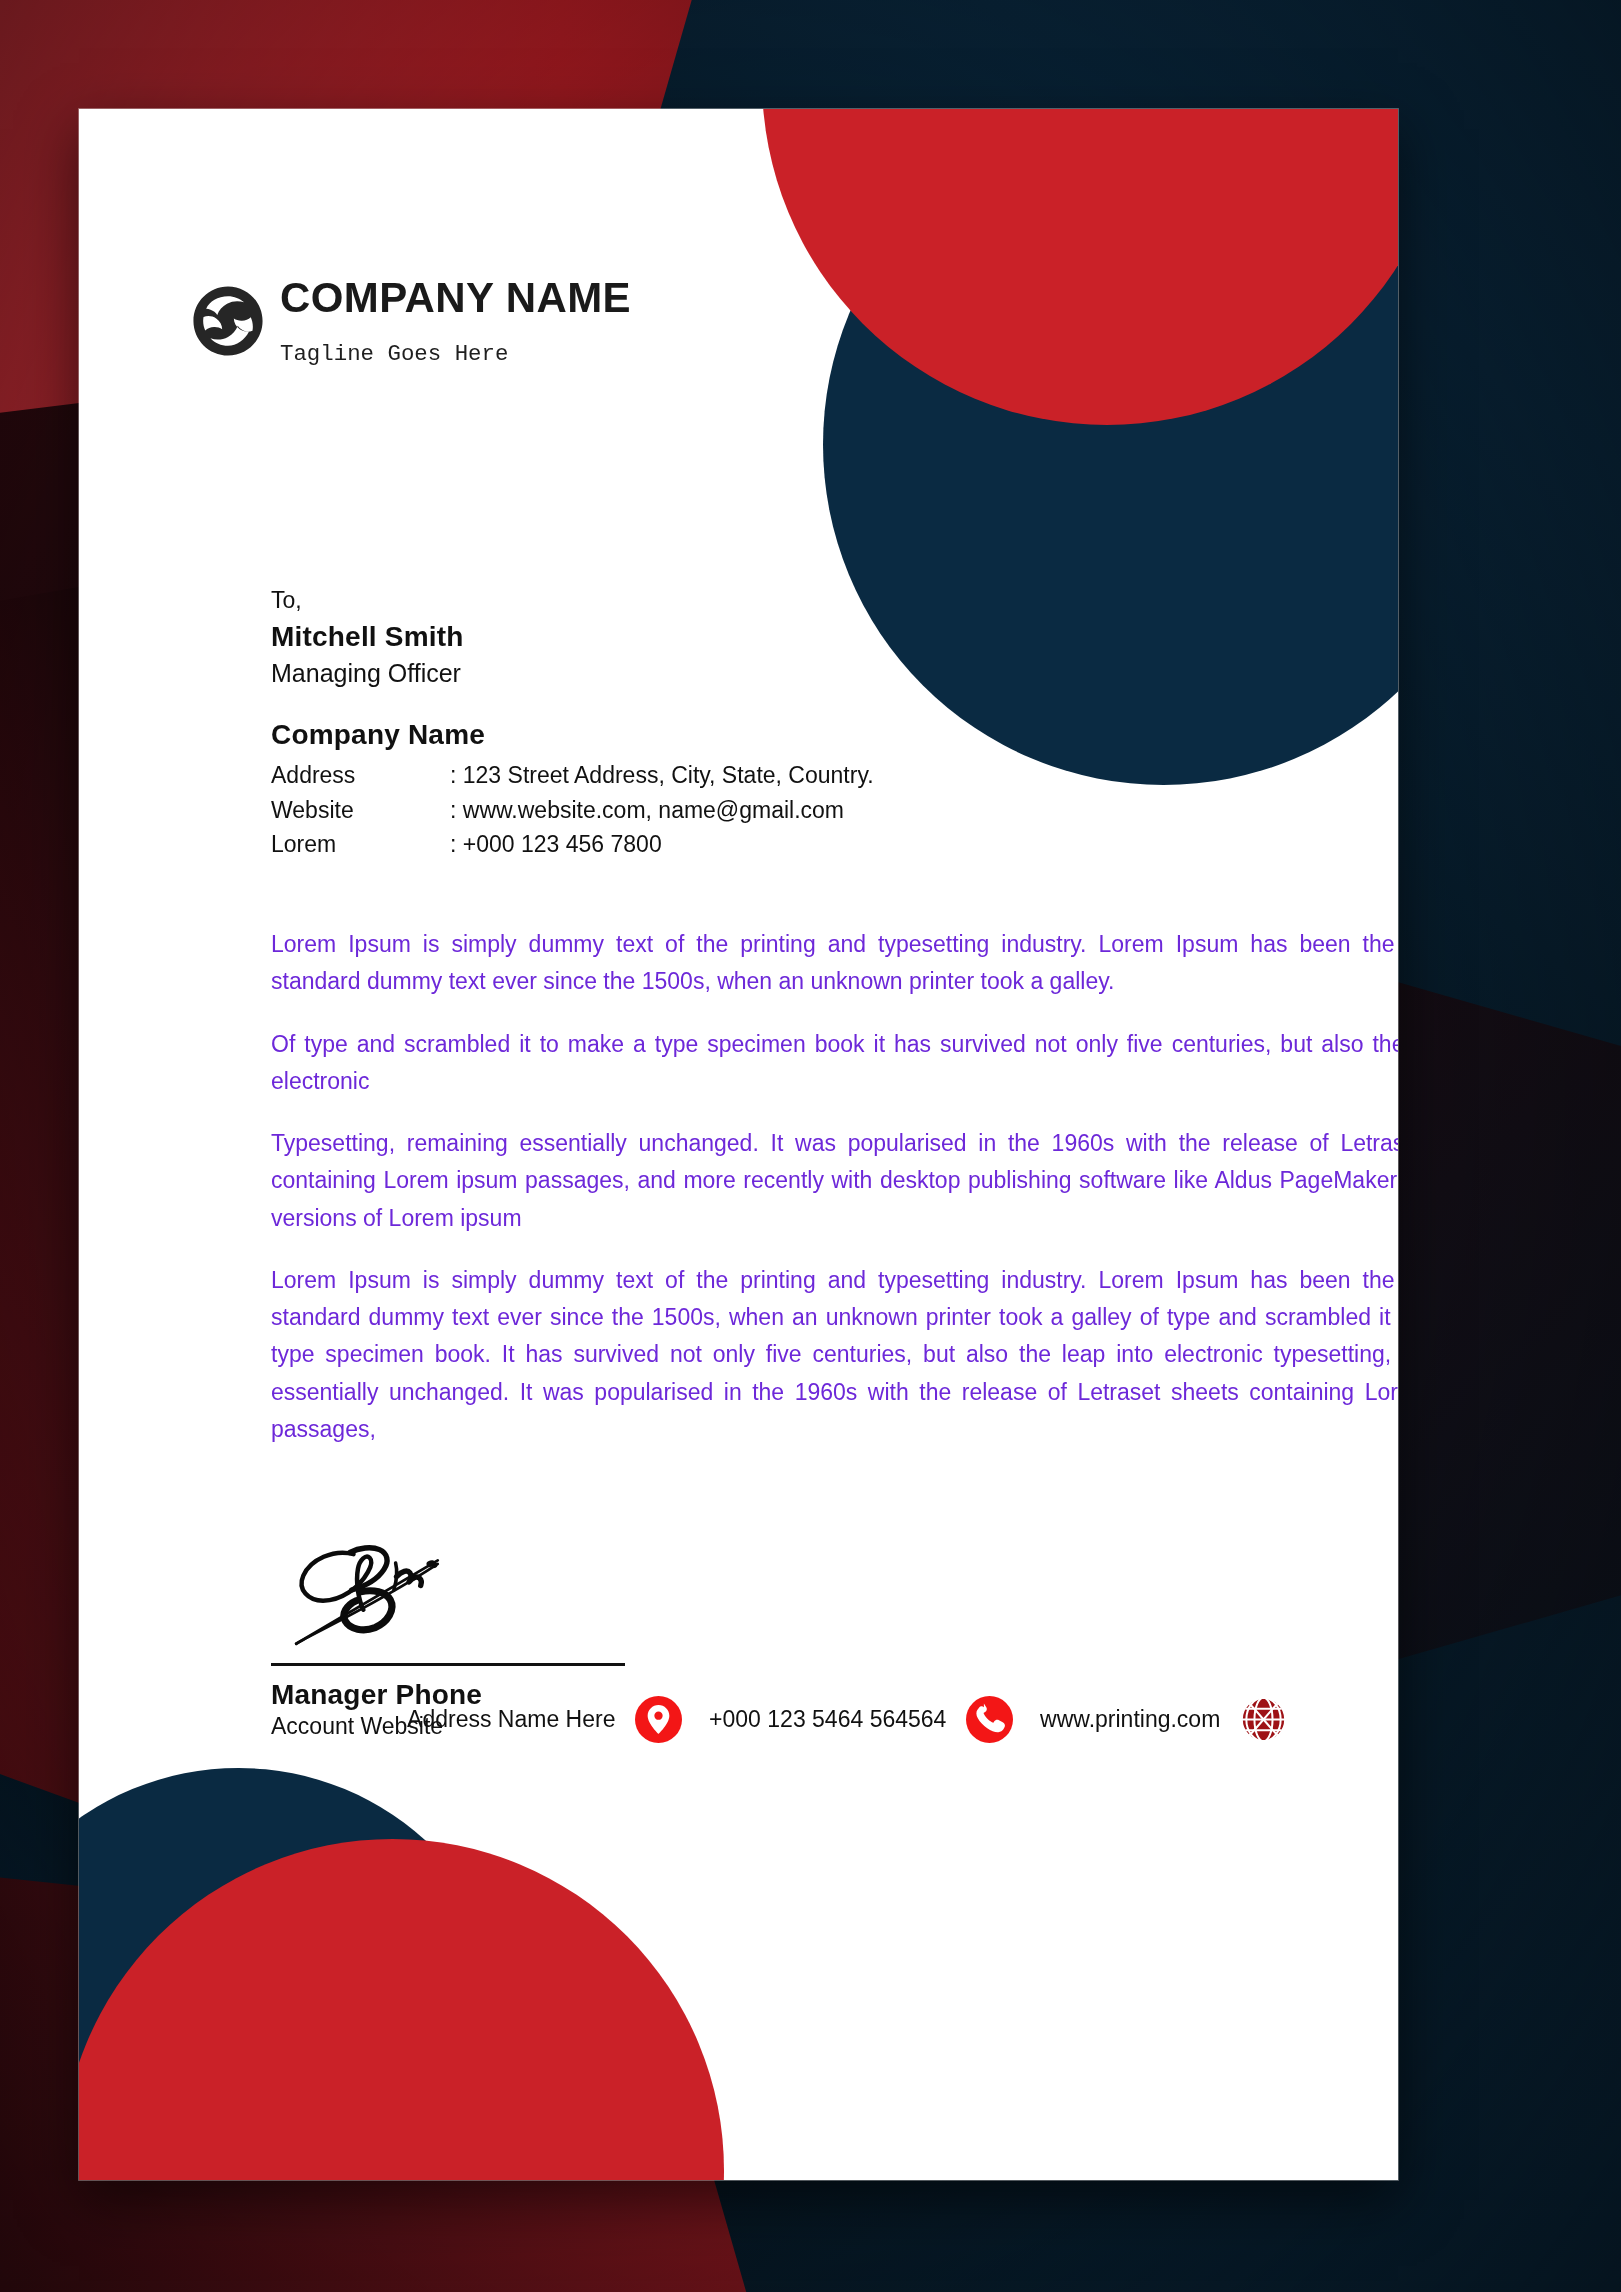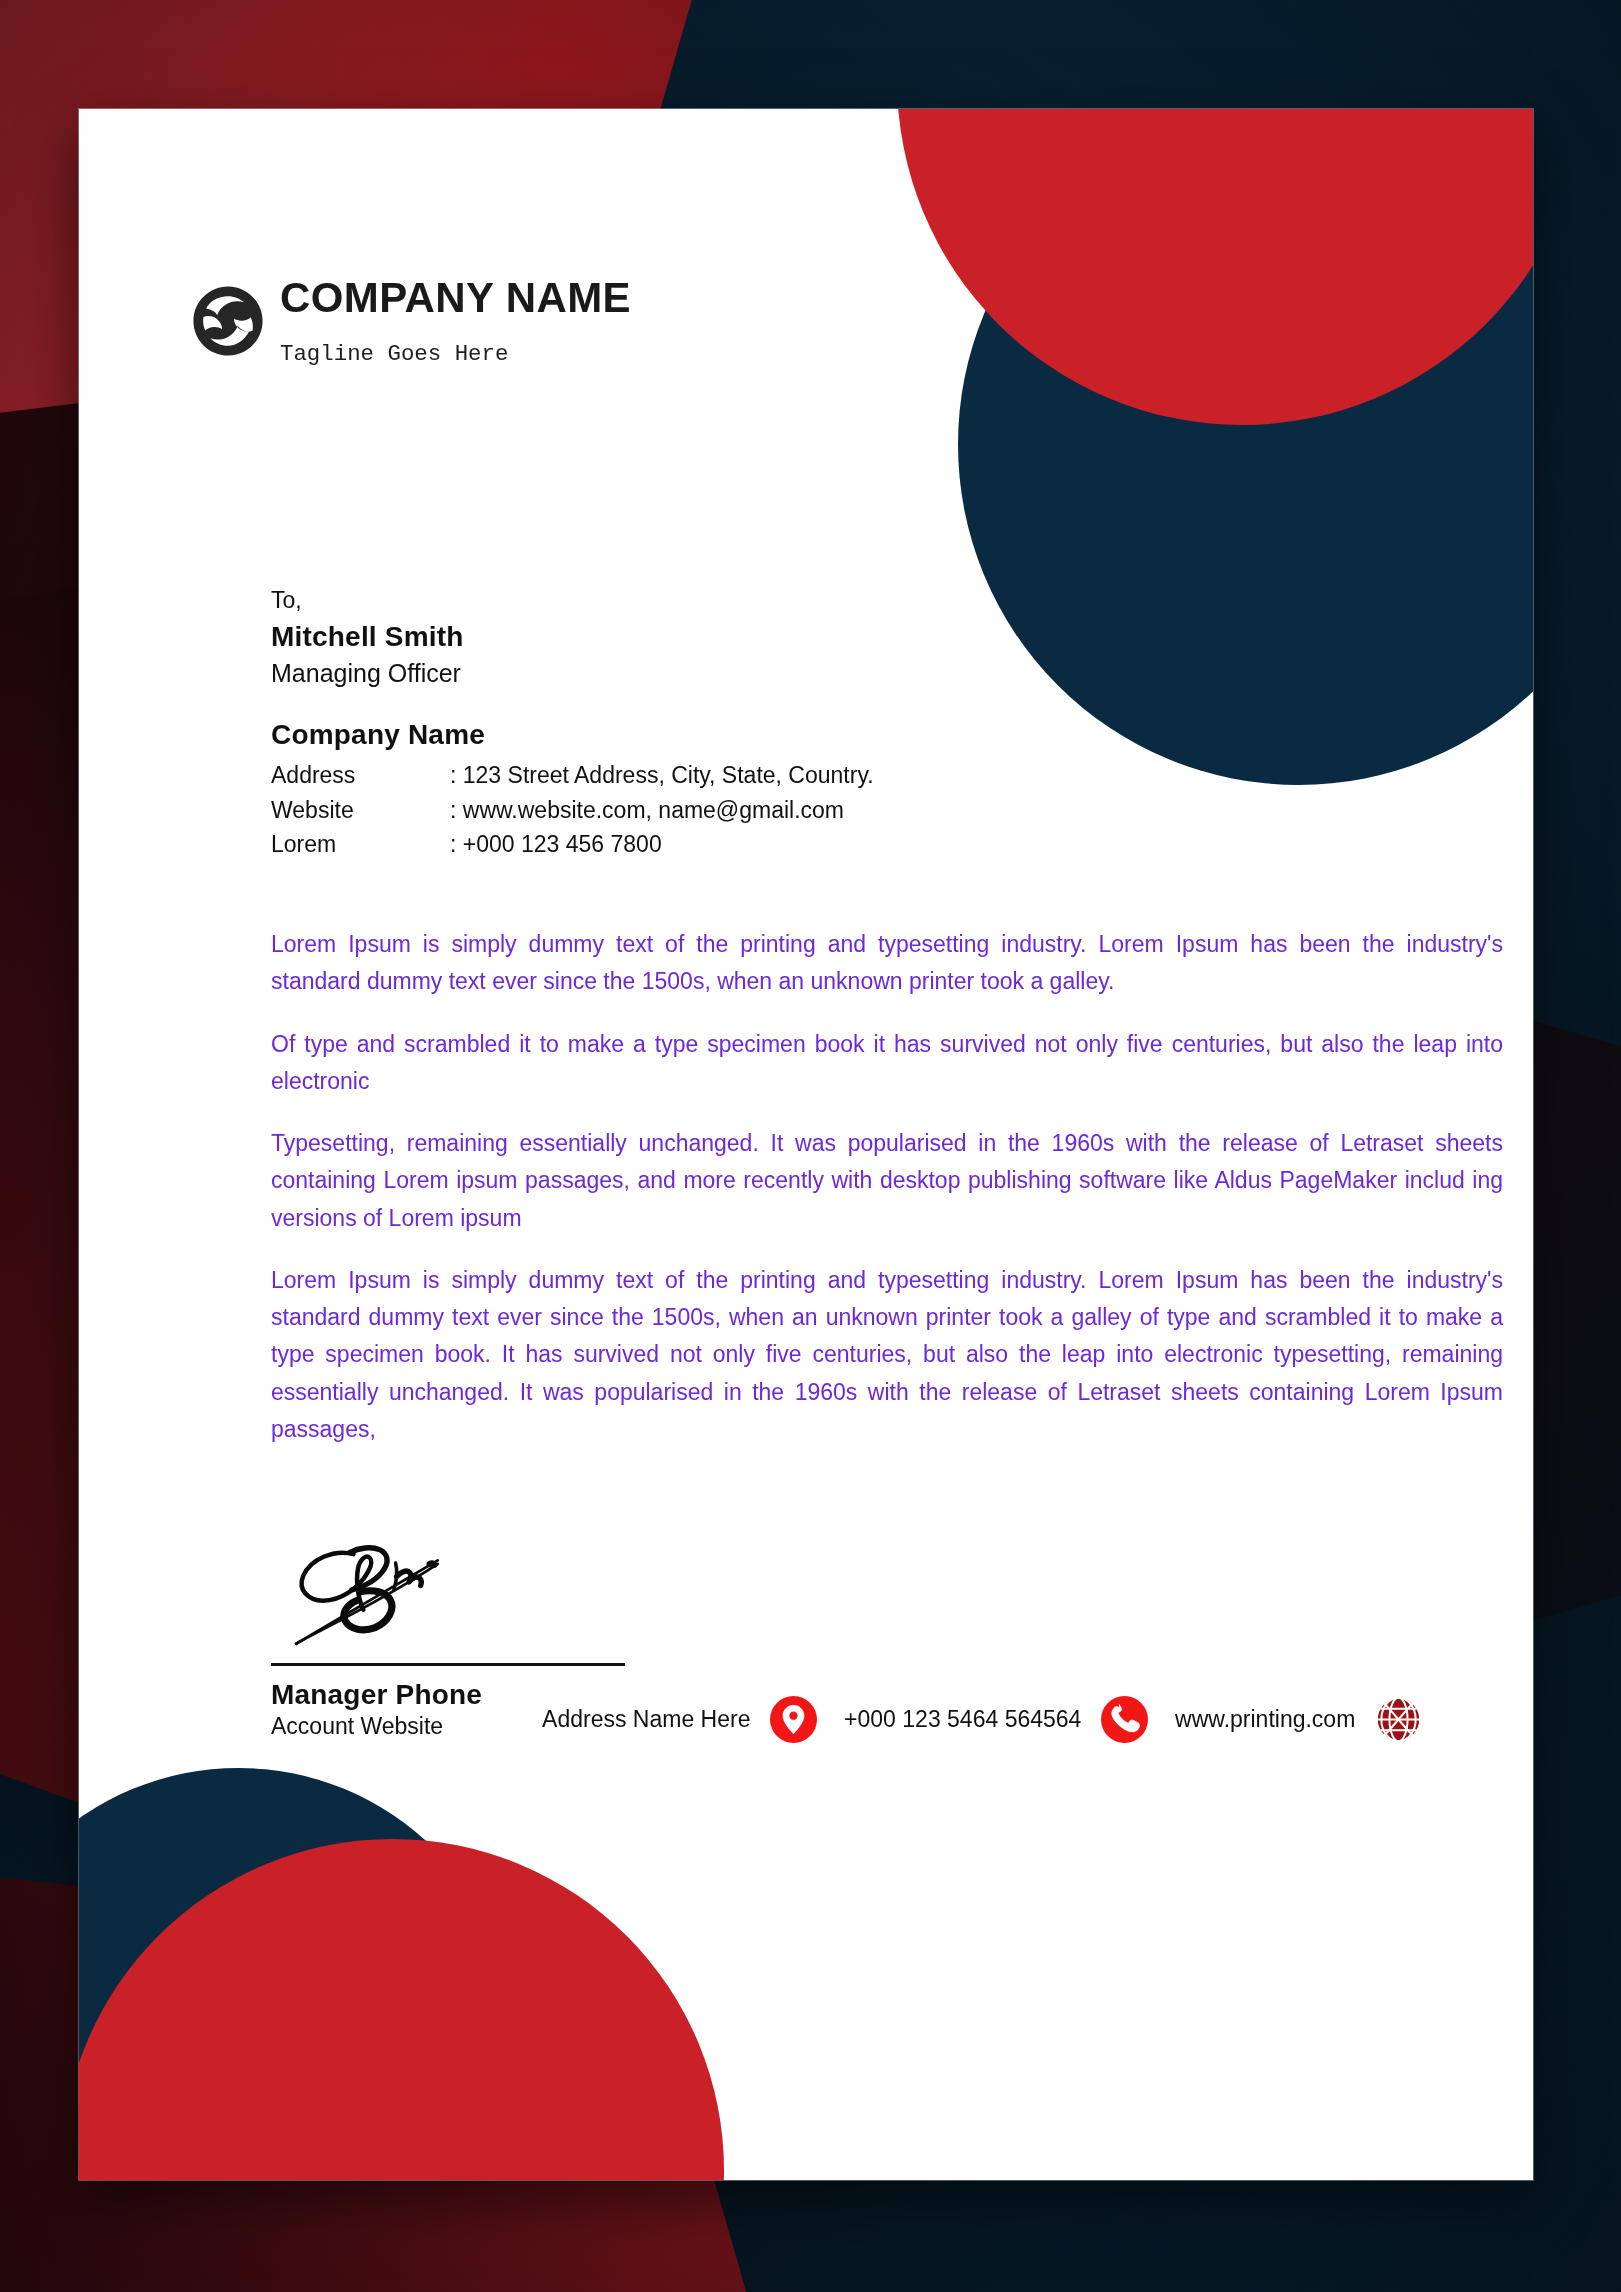--- a/index.html
+++ b/index.html
@@ -88,21 +88,21 @@
   .bg-vignette {
     position: absolute; inset: 0;
     background: radial-gradient(ellipse at 50% 48%, rgba(0,0,0,0) 30%, rgba(0,0,0,0.55) 100%);
   }
 
   
   #page {
     position: absolute;
     left: 79px;
     top: 109px;
-    width: 1454px;
+    width: 1319px;
     height: 2071px;
     background: #ffffff;
     overflow: hidden;
     box-shadow: 0 0 0 0.9px rgba(255,255,255,0.35), 0 19.7px 54px rgba(0,0,0,0.55);
   }
 
   
   .circle { position: absolute; border-radius: 50%; }
   .circle-navy-tr { width: 681px; height: 681px; background: #0a2a42; right: -106px; top: -5.4px; }
   .circle-red-tr  { width: 690px; height: 690px; background: #ca2128; right: -54px; top: -374px; }

